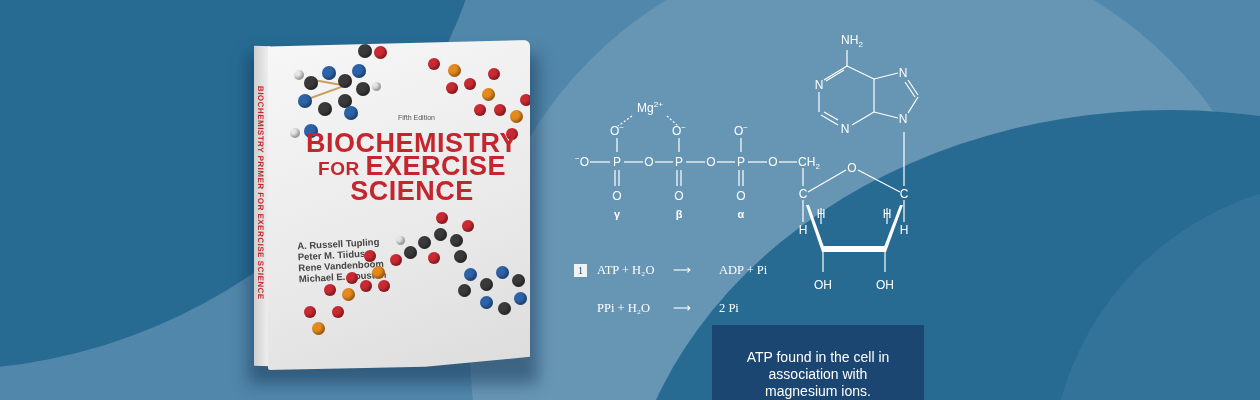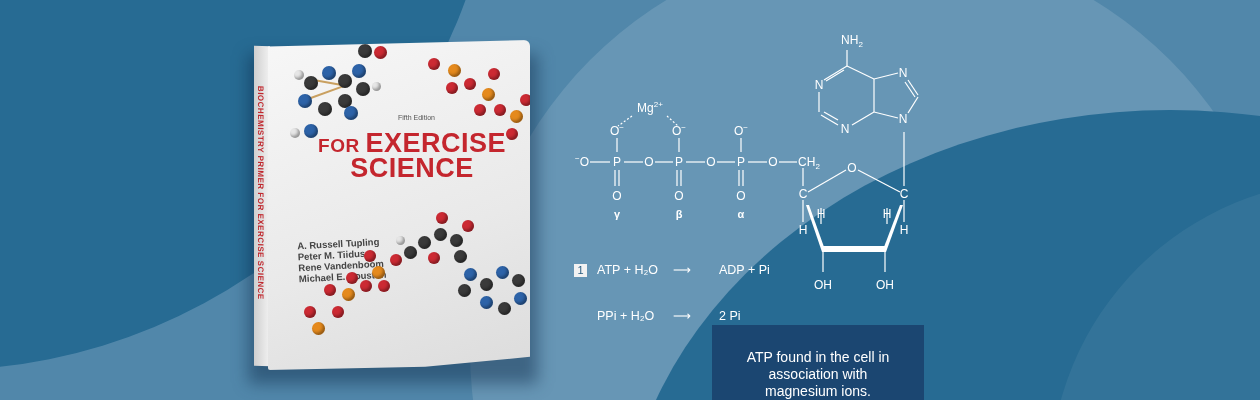--- a/index.html
+++ b/index.html
@@ -26,21 +26,21 @@
   .authors { position:absolute; left:30px; top:198px; font-size:9.5px; font-weight:bold; color:#444; line-height:11px; transform:rotate(-3deg); }
   .atom { position:absolute; border-radius:50%; box-shadow:inset -2px -2px 3px rgba(0,0,0,0.35); }
   .a-n { background:#2d63a8; } .a-c { background:#3a3a3a; } .a-h { background:#e6e6e6; }
   .a-o { background:#cc2a33; } .a-p { background:#e58a1d; }
   .bond { position:absolute; height:2px; background:#c9a060; transform-origin:0 50%; }
 
   
   .chem { position:absolute; left:0; top:0; width:1260px; height:400px; pointer-events:none; }
   .chem text { fill:#fff; font-family:"Liberation Sans", sans-serif; }
 
-  .eq { position:absolute; color:#fff; font-size:12.5px; }
+  .eq { position:absolute; color:#fff; font-size:12.5px;font-family:Liberation Serif, serif; }
   .eq-num { display:inline-block; width:13px; height:13px; background:#f2f2f2; color:#2a5c80; font-size:11px; text-align:center; line-height:13px; margin-right:10px; }
 
   .note { position:absolute; left:712px; top:325px; width:212px; height:75px; background:#1b4671; color:#fff; font-size:14px; text-align:center; line-height:17px; padding-top:8px; box-sizing:border-box; }
 </style>
 </head>
 <body>
 
 <div class="banner">
   <div class="bg-shape bg-a"></div>
   <div class="bg-shape bg-b"></div>
@@ -82,20 +82,21 @@
         <div class="atom a-o" style="left:220px;top:28px;width:12px;height:12px"></div>
         <div class="atom a-p" style="left:214px;top:48px;width:13px;height:13px"></div>
         <div class="atom a-o" style="left:206px;top:64px;width:12px;height:12px"></div>
         <div class="atom a-o" style="left:226px;top:64px;width:12px;height:12px"></div>
         <div class="atom a-p" style="left:242px;top:70px;width:13px;height:13px"></div>
         <div class="atom a-o" style="left:252px;top:54px;width:12px;height:12px"></div>
         <div class="atom a-o" style="left:238px;top:88px;width:12px;height:12px"></div>
       </div>
       <div class="edition">Fifth Edition</div>
       <div class="title">
+        <span class="l1">BIOCHEMISTRY</span>
         <span class="l3"><small>FOR </small><span>EXERCISE</span></span>
         <span class="l3">SCIENCE</span>
       </div>
       <div class="authors">
         <div>A. Russell Tupling</div>
         <div>Peter M. Tiidus</div>
         <div>Rene Vandenboom</div>
         <div>Michael E. Houston</div>
       </div>
 
@@ -222,20 +223,20 @@
     <g font-size="11" font-weight="bold" text-anchor="middle">
       <text x="617" y="218">γ</text>
       <text x="679" y="218">β</text>
       <text x="741" y="218">α</text>
     </g>
   </svg>
 
   <div class="eq" style="left:574px;top:262px">
     <span class="eq-num">1</span><span style="display:inline-block;width:76px">ATP + H₂O</span><span style="display:inline-block;width:46px">⟶</span><span>ADP + Pi</span>
   </div>
-  <div class="eq" style="left:597px;top:308px">
+  <div class="eq" style="left:597px;top:300px">
     <span style="display:inline-block;width:76px">PPi + H₂O</span><span style="display:inline-block;width:46px">⟶</span><span>2 Pi</span>
   </div>
 
   <div class="note">
     <span style="display:block;width:150px;margin:16px auto">ATP found in the cell in association with magnesium ions.</span>
   </div>
 </div>
 
 </body></html>

